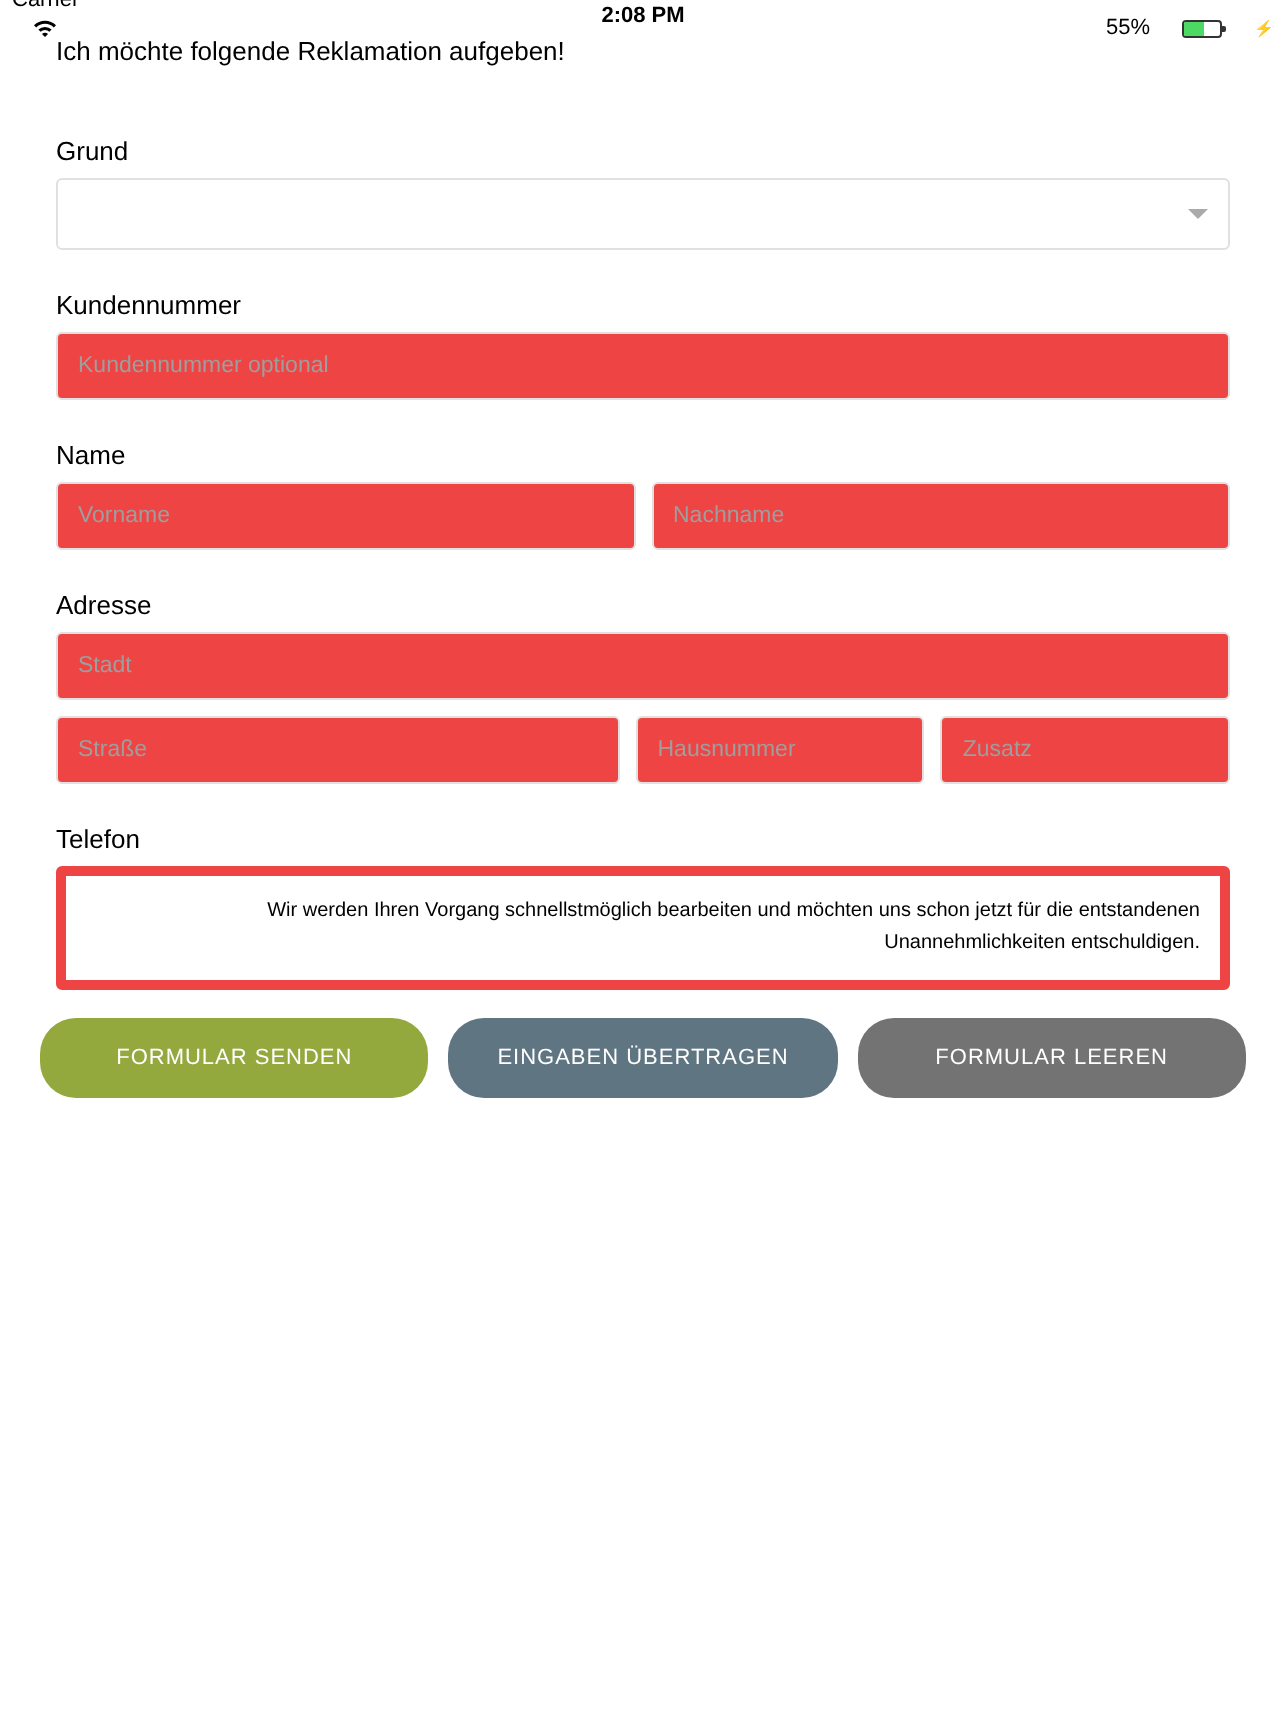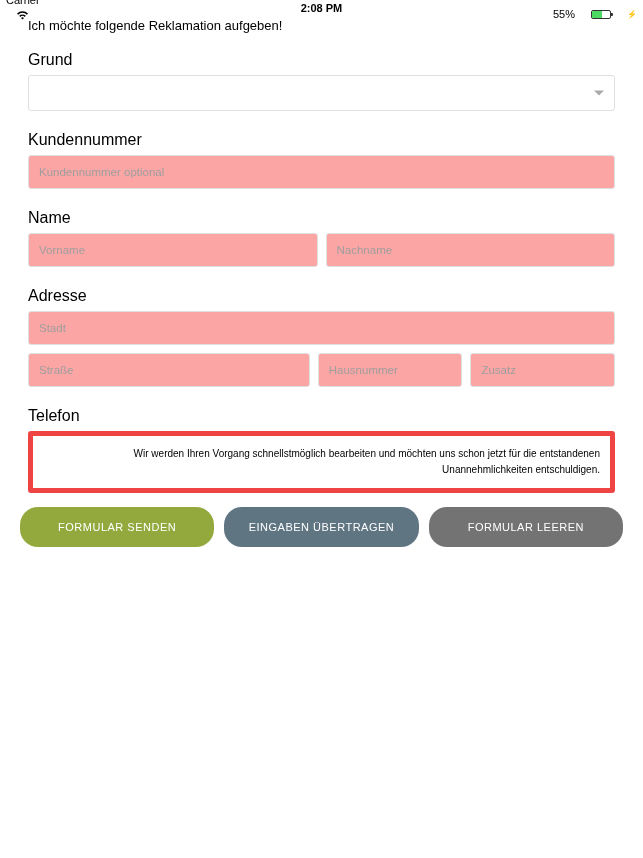--- a/index.html
+++ b/index.html
@@ -62,23 +62,24 @@
     .form-container {
       margin: 0 20px;
       background: #fff;
     }
     .intro-text {
       font-size: 13px;
       padding: 2px 8px 18px 8px;
       color: #000;
     }
     .section-label {
-      font-size: 16px;
+      font-size: 13px;
       color: #000;
       padding: 0 8px 6px 8px;
+      margin-top: 17px;
     }
     .select-wrap {
       border: 1px solid #e0e0e0;
       border-radius: 3px;
       height: 36px;
       margin: 0 8px 20px 8px;
       position: relative;
       background: #fff;
       display: flex;
       align-items: center;
@@ -100,21 +101,21 @@
       border: none;
       background: transparent;
       outline: none;
       padding: 0 10px;
       font-size: 12px;
     }
     .input {
       height: 34px;
       border: 1px solid #e0e0e0;
       border-radius: 3px;
-      background: #fca5a5;
+      background: #ef4444;
       font-size: 11.5px;
       color: #333;
       padding: 0 10px;
       outline: none;
       width: 100%;
     }
     .input::placeholder { color: #9e9e9e; }
     .row {
       display: flex;
       gap: 8px;

